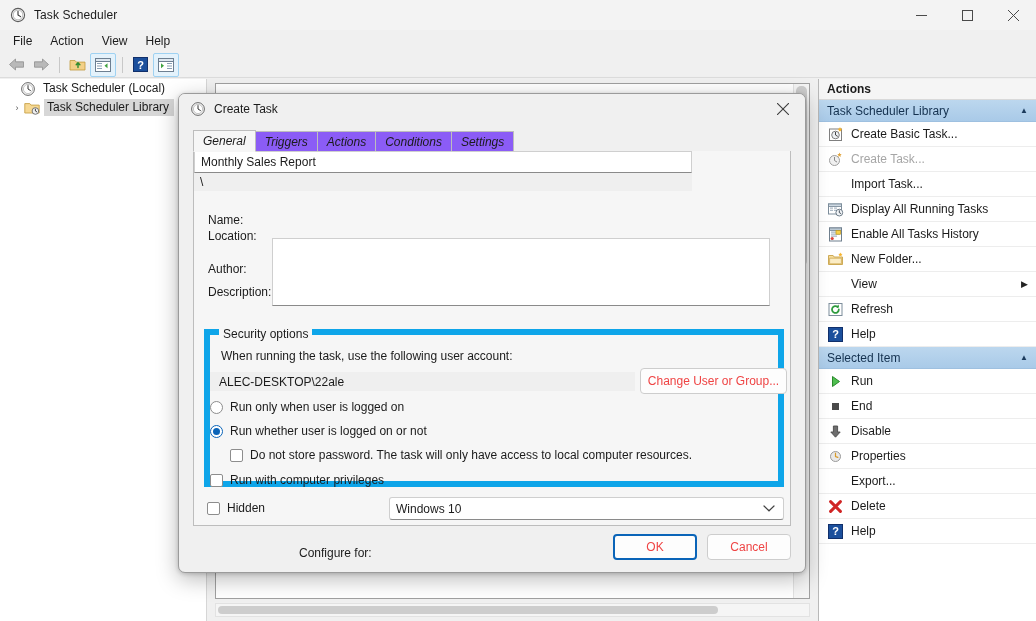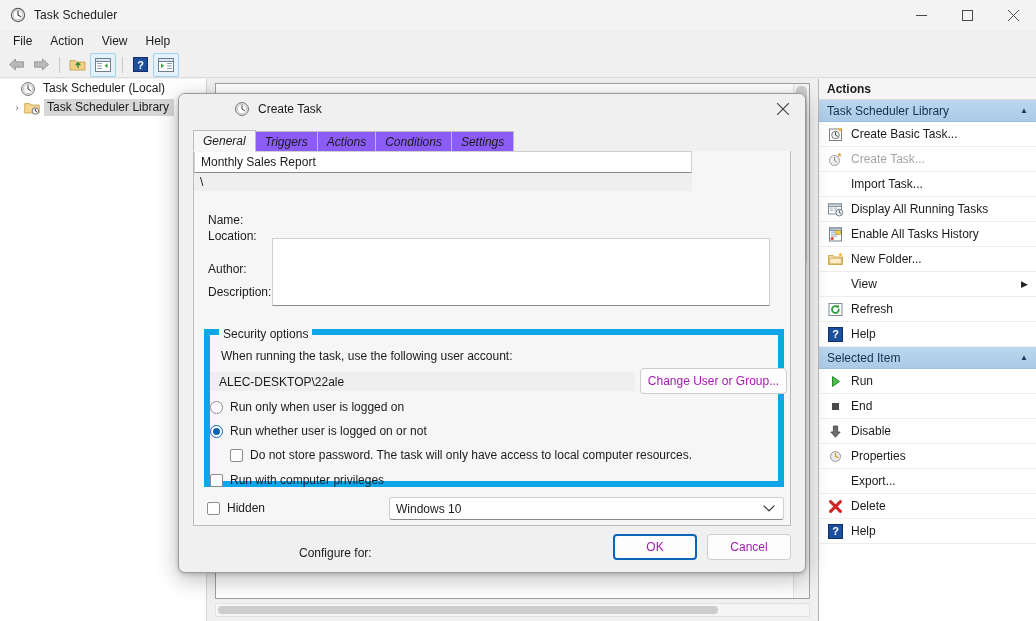--- a/index.html
+++ b/index.html
@@ -183,21 +183,20 @@
     border: 1px solid #9b9b9b;
     border-radius: 7px;
     box-shadow: 0 6px 22px rgba(0,0,0,.28), 0 1px 4px rgba(0,0,0,.18);
     box-sizing: border-box;
     overflow: hidden;
   }
   .dlg-title {
     height: 30px; display: flex; align-items: center;
     background: #f0f0f0;
     position: relative;
-    padding-left: 44px;
   }
   .dlg-title .d-icon { width: 16px; height: 16px; margin-left: 11px; margin-right: 8px; }
   .dlg-title .d-text { font-size: 12px; color: #1b1b1b; }
   .dlg-close {
     position: absolute; right: 0; top: 0; width: 44px; height: 30px;
     display: flex; align-items: center; justify-content: center;
     color: #444;
   }
 
   
@@ -289,21 +288,21 @@
     border: 1px solid #8d8d8d; background: #fff;
     margin-right: 7px; flex: none; box-sizing: border-box;
     border-radius: 2px;
   }
 
   .btn {
     box-sizing: border-box;
     background: #fdfdfd;
     border: 1px solid #cdcdcd;
     border-radius: 4px;
-    font-size: 12px; color: #a21caf;
+    font-size: 12px; color: #ef4444;
     display: flex; align-items: center; justify-content: center;
   }
   .btn.primary {
     border: 2px solid #0a64b8;
   }
 
   .combo {
     box-sizing: border-box;
     background: #ffffff;
     border: 1px solid #cfcfcf;

